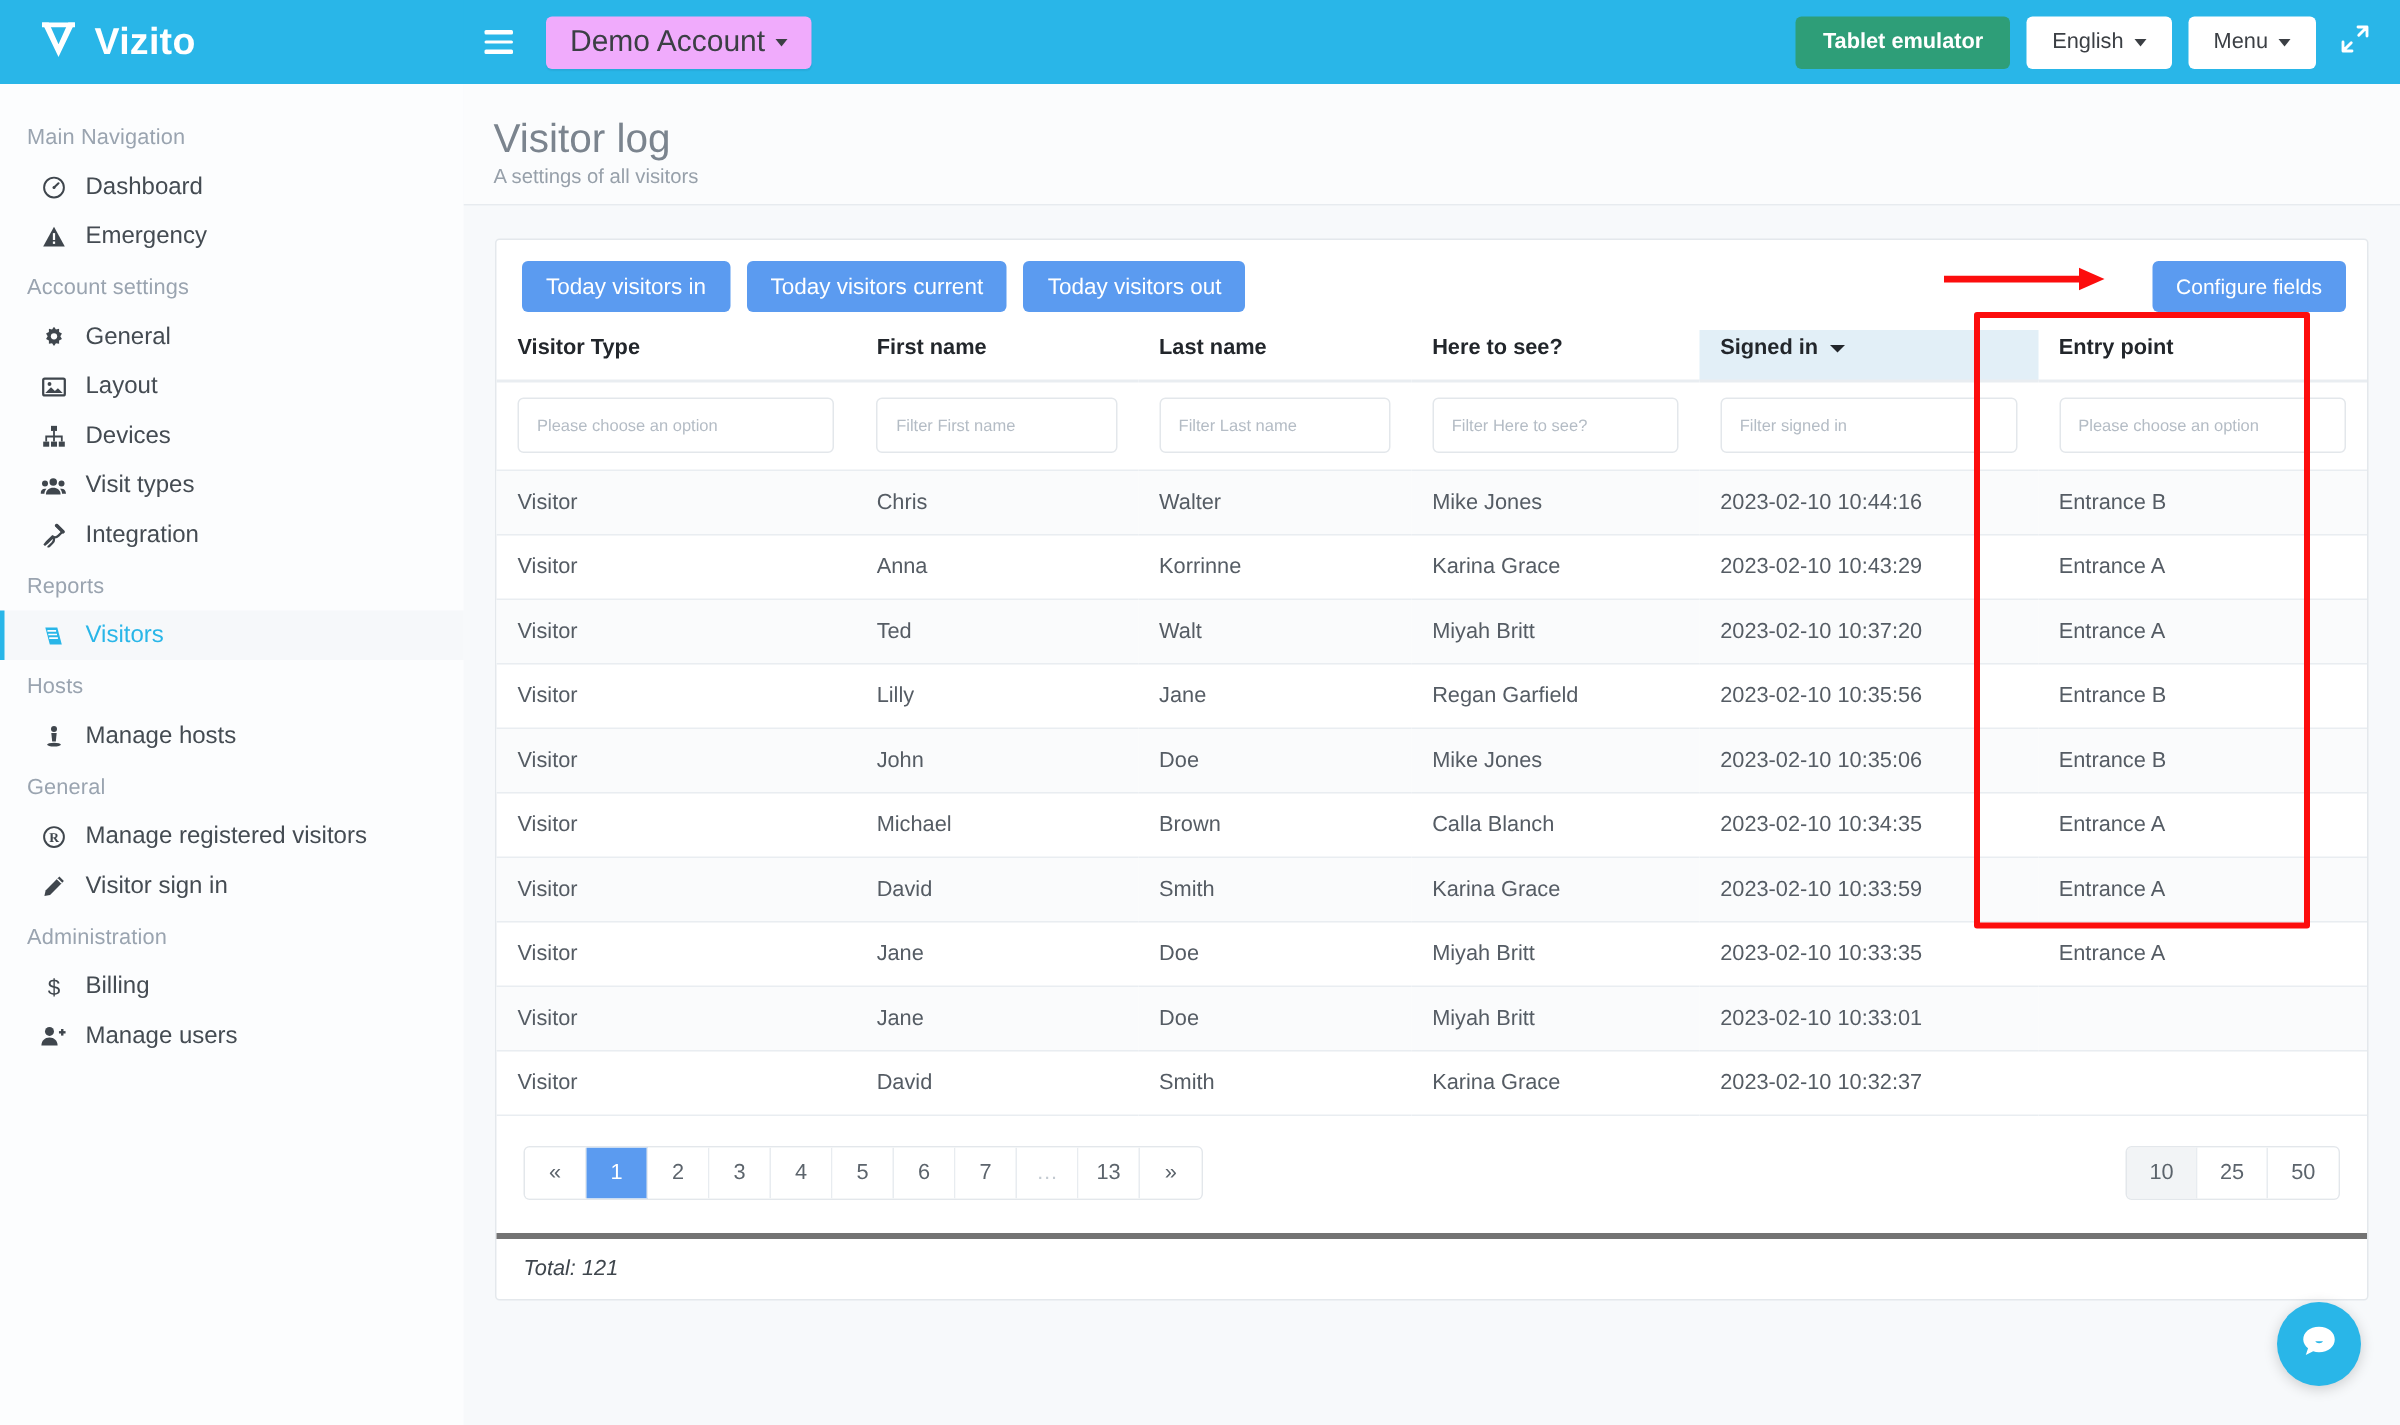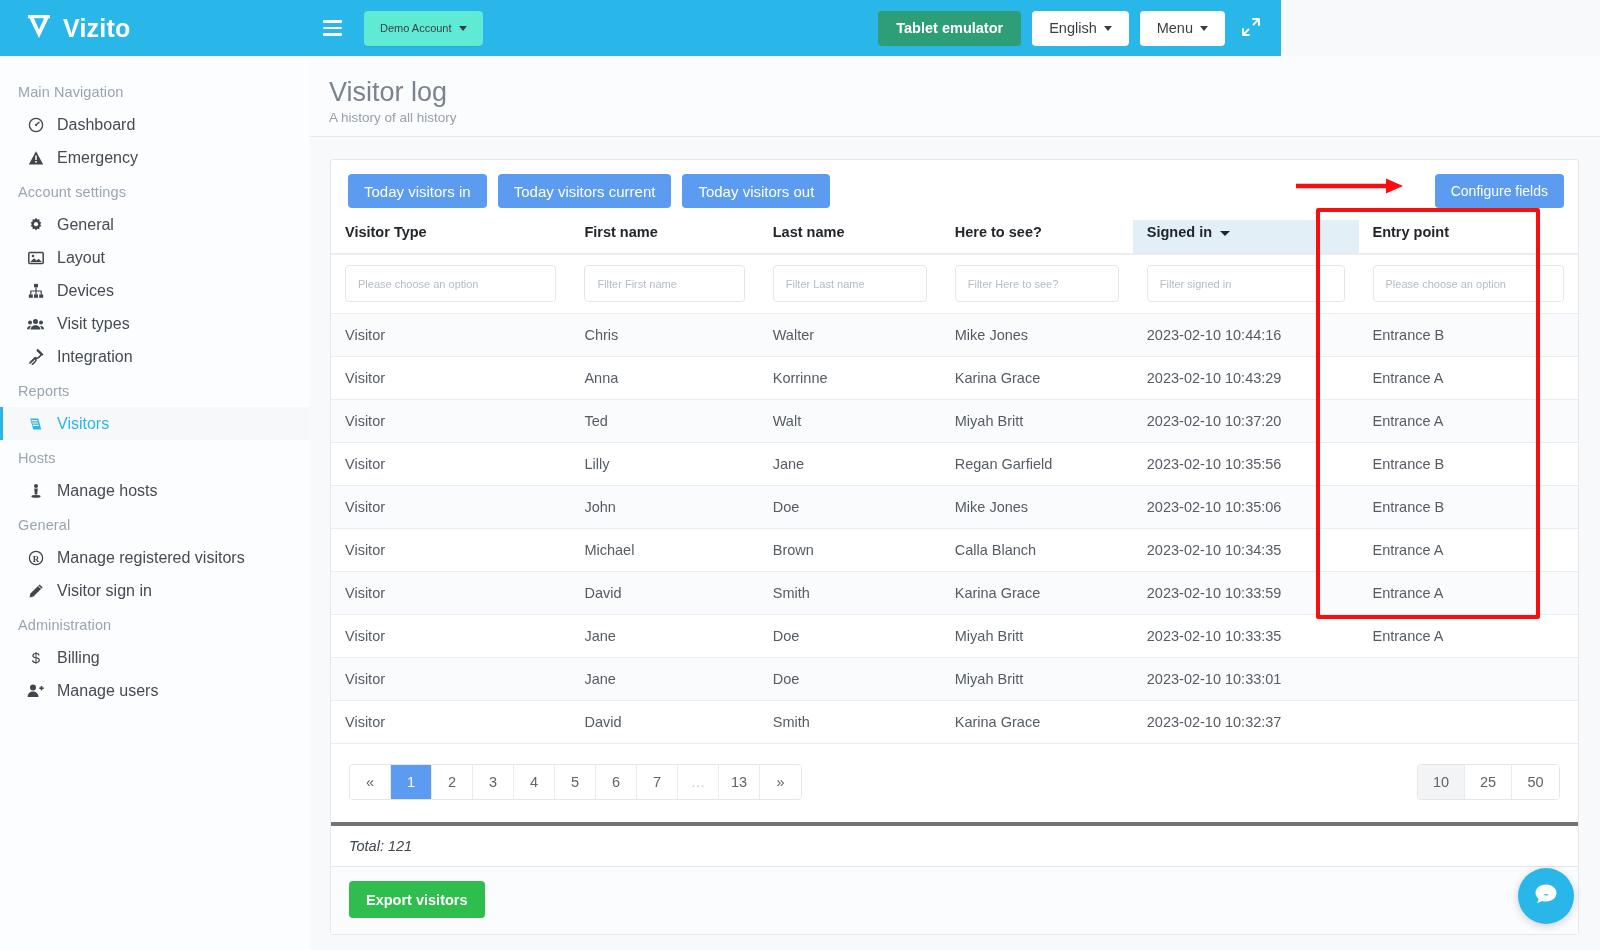--- a/index.html
+++ b/index.html
@@ -7,21 +7,21 @@
     margin: 0; padding: 0;
     width: 1600px; height: 950px;
     font-family: "Liberation Sans", sans-serif;
     background: #f7f9fb;
     overflow: hidden;
   }
 
   
   .topbar {
     position: absolute; top: 0; left: 0;
-    width: 1281px; height: 56px;
+    width: 1600px; height: 56px;
     background: #29b6e8;
     display: flex; align-items: center;
     z-index: 40;
   }
   .brand {
     width: 309px; height: 56px;
     display: flex; align-items: center; gap: 9px;
     padding-left: 24px;
     background: #29b6e8;
   }
@@ -30,24 +30,24 @@
     color: #fff; font-size: 25px; font-weight: 600; letter-spacing: .2px;
   }
   .hamburger {
     width: 30px; height: 30px; margin-left: 14px;
     display: flex; flex-direction: column; justify-content: center; gap: 4px;
     cursor: pointer;
   }
   .hamburger i { display:block; height: 2.5px; width: 19px; background: #fff; border-radius:1px;}
   .acct-btn {
     margin-left: 11px;
-    background: #5eead4; color: #3b3f44;
+    background: #f0abfc; color: #3b3f44;
     border: none; border-radius: 4px;
     height: 35px; padding: 0 16px;
-    font-size: 11px; font-family: inherit;
+    font-size: 20px; font-family: inherit;
     display:flex; align-items:center; gap:7px;
     cursor:pointer;
     box-shadow: 0 1px 1px rgba(0,0,0,.06);
   }
   .caret { width:0;height:0;border-left:4.5px solid transparent;border-right:4.5px solid transparent;border-top:5px solid currentColor; display:inline-block; }
   .topbar-right {
     margin-left:auto; display:flex; align-items:center; gap: 11px; padding-right: 20px;
   }
   .btn-tablet {
     background:#2e9e78; color:#fff; border:none; border-radius:4px;
@@ -392,21 +392,21 @@
         </svg>
     </span>
     <span>Manage users</span>
   </div>
 </div>
 
 <div class="content">
 
   <div class="page-head">
     <div class="page-title">Visitor log</div>
-    <div class="page-sub">A history of all history</div>
+    <div class="page-sub">A settings of all visitors</div>
   </div>
 
   <div class="panel">
 
     <div class="panel-top">
       <button class="btn-blue">Today visitors in</button>
       <button class="btn-blue">Today visitors current</button>
       <button class="btn-blue">Today visitors out</button>
       <button class="btn-cfg">Configure fields</button>
     </div>
@@ -552,23 +552,20 @@
         </div>
       <div class="psize">
           <div class="active">10</div>
           <div>25</div>
           <div>50</div>
         </div>
     </div>
 
     <div class="total-bar">Total: 121</div>
 
-    <div class="footer-bar">
-      <button class="btn-green">Export visitors</button>
-    </div>
   </div>
 </div>
 
 <div class="red-box"></div>
 <svg class="red-arrow" viewBox="0 0 108 16">
   <path d="M0 8 L92 8" stroke="#fc0d0d" stroke-width="4.5" fill="none"></path>
   <path d="M90 0.5 L107 8 L90 15.5 Z" fill="#fc0d0d"></path>
 </svg>
 
 <div class="chat-btn">

